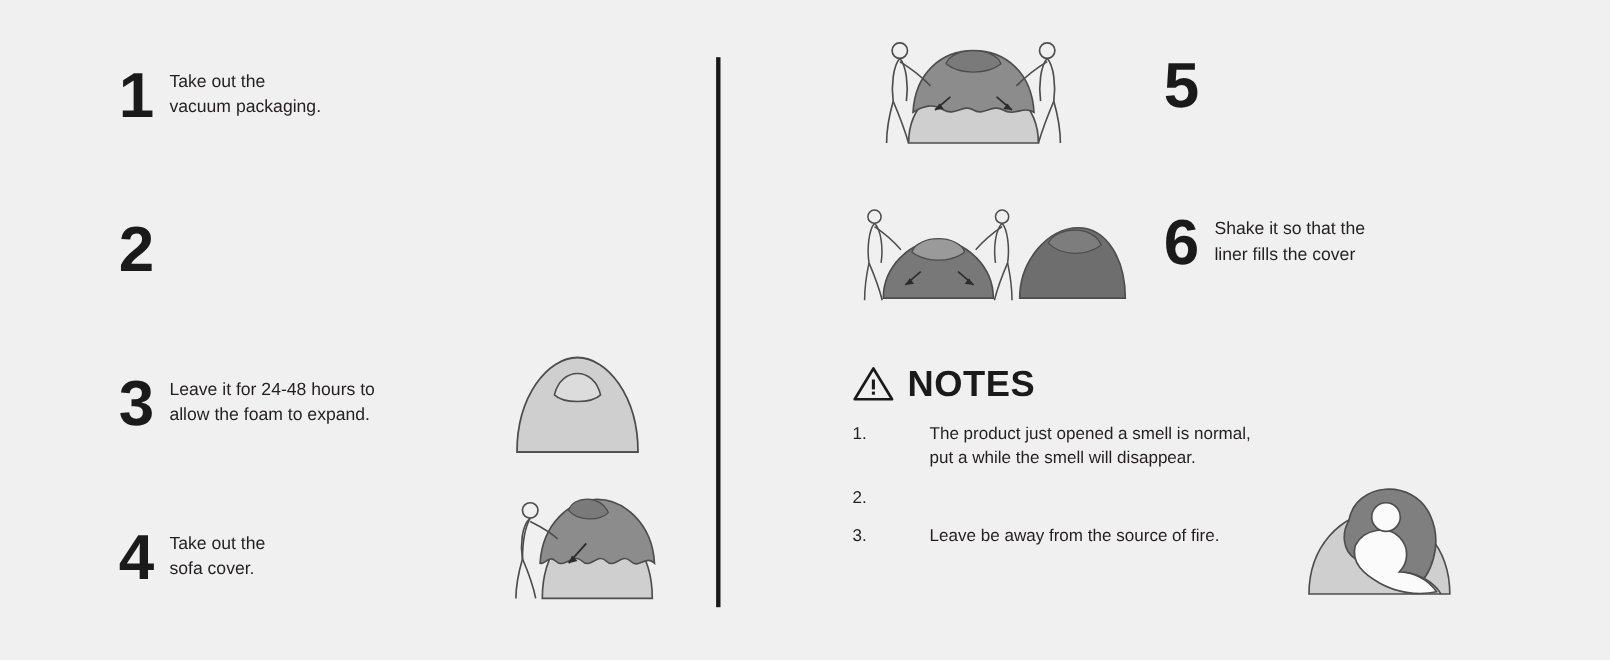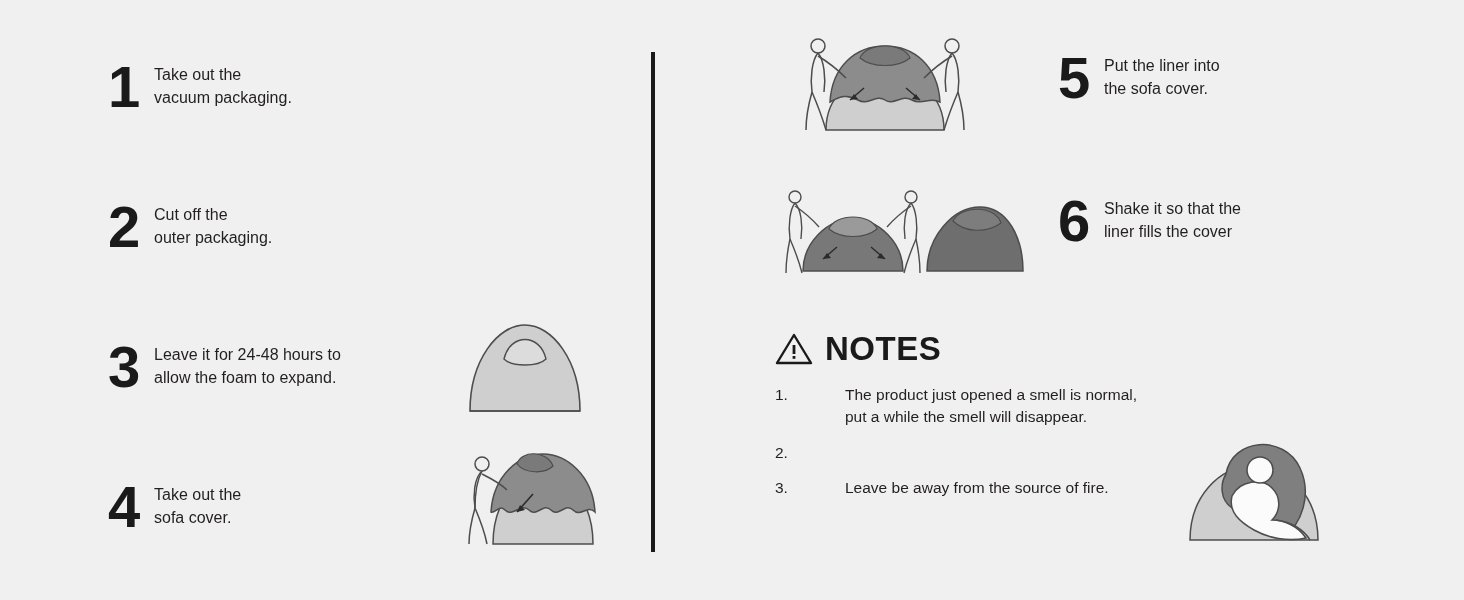--- a/index.html
+++ b/index.html
@@ -112,40 +112,36 @@
   <div class="divider"></div>
 
   <div class="step" id="step1">
     <div class="step-num">1</div>
     <div class="step-text">Take out the
 vacuum packaging.</div>
   </div>
 
   <div class="step" id="step2">
     <div class="step-num">2</div>
-    <div class="step-text">Cut off the
-outer packaging.</div>
   </div>
 
   <div class="step" id="step3">
     <div class="step-num">3</div>
     <div class="step-text">Leave it for 24-48 hours to
 allow the foam to expand.</div>
   </div>
 
   <div class="step" id="step4">
     <div class="step-num">4</div>
     <div class="step-text">Take out the
 sofa cover.</div>
   </div>
 
   <div class="step" id="step5">
     <div class="step-num">5</div>
-    <div class="step-text">Put the liner into
-the sofa cover.</div>
   </div>
 
   <div class="step" id="step6">
     <div class="step-num">6</div>
     <div class="step-text">Shake it so that the
 liner fills the cover</div>
   </div>
 
   <svg class="illus" id="illus3" width="130" height="105" viewBox="0 0 130 105">
     <path d="M10 96 C10 45 38 10 65 10 C92 10 120 45 120 96 Z" fill="#cfcfcf" stroke="#4d4d4d" stroke-width="1.6"></path>

